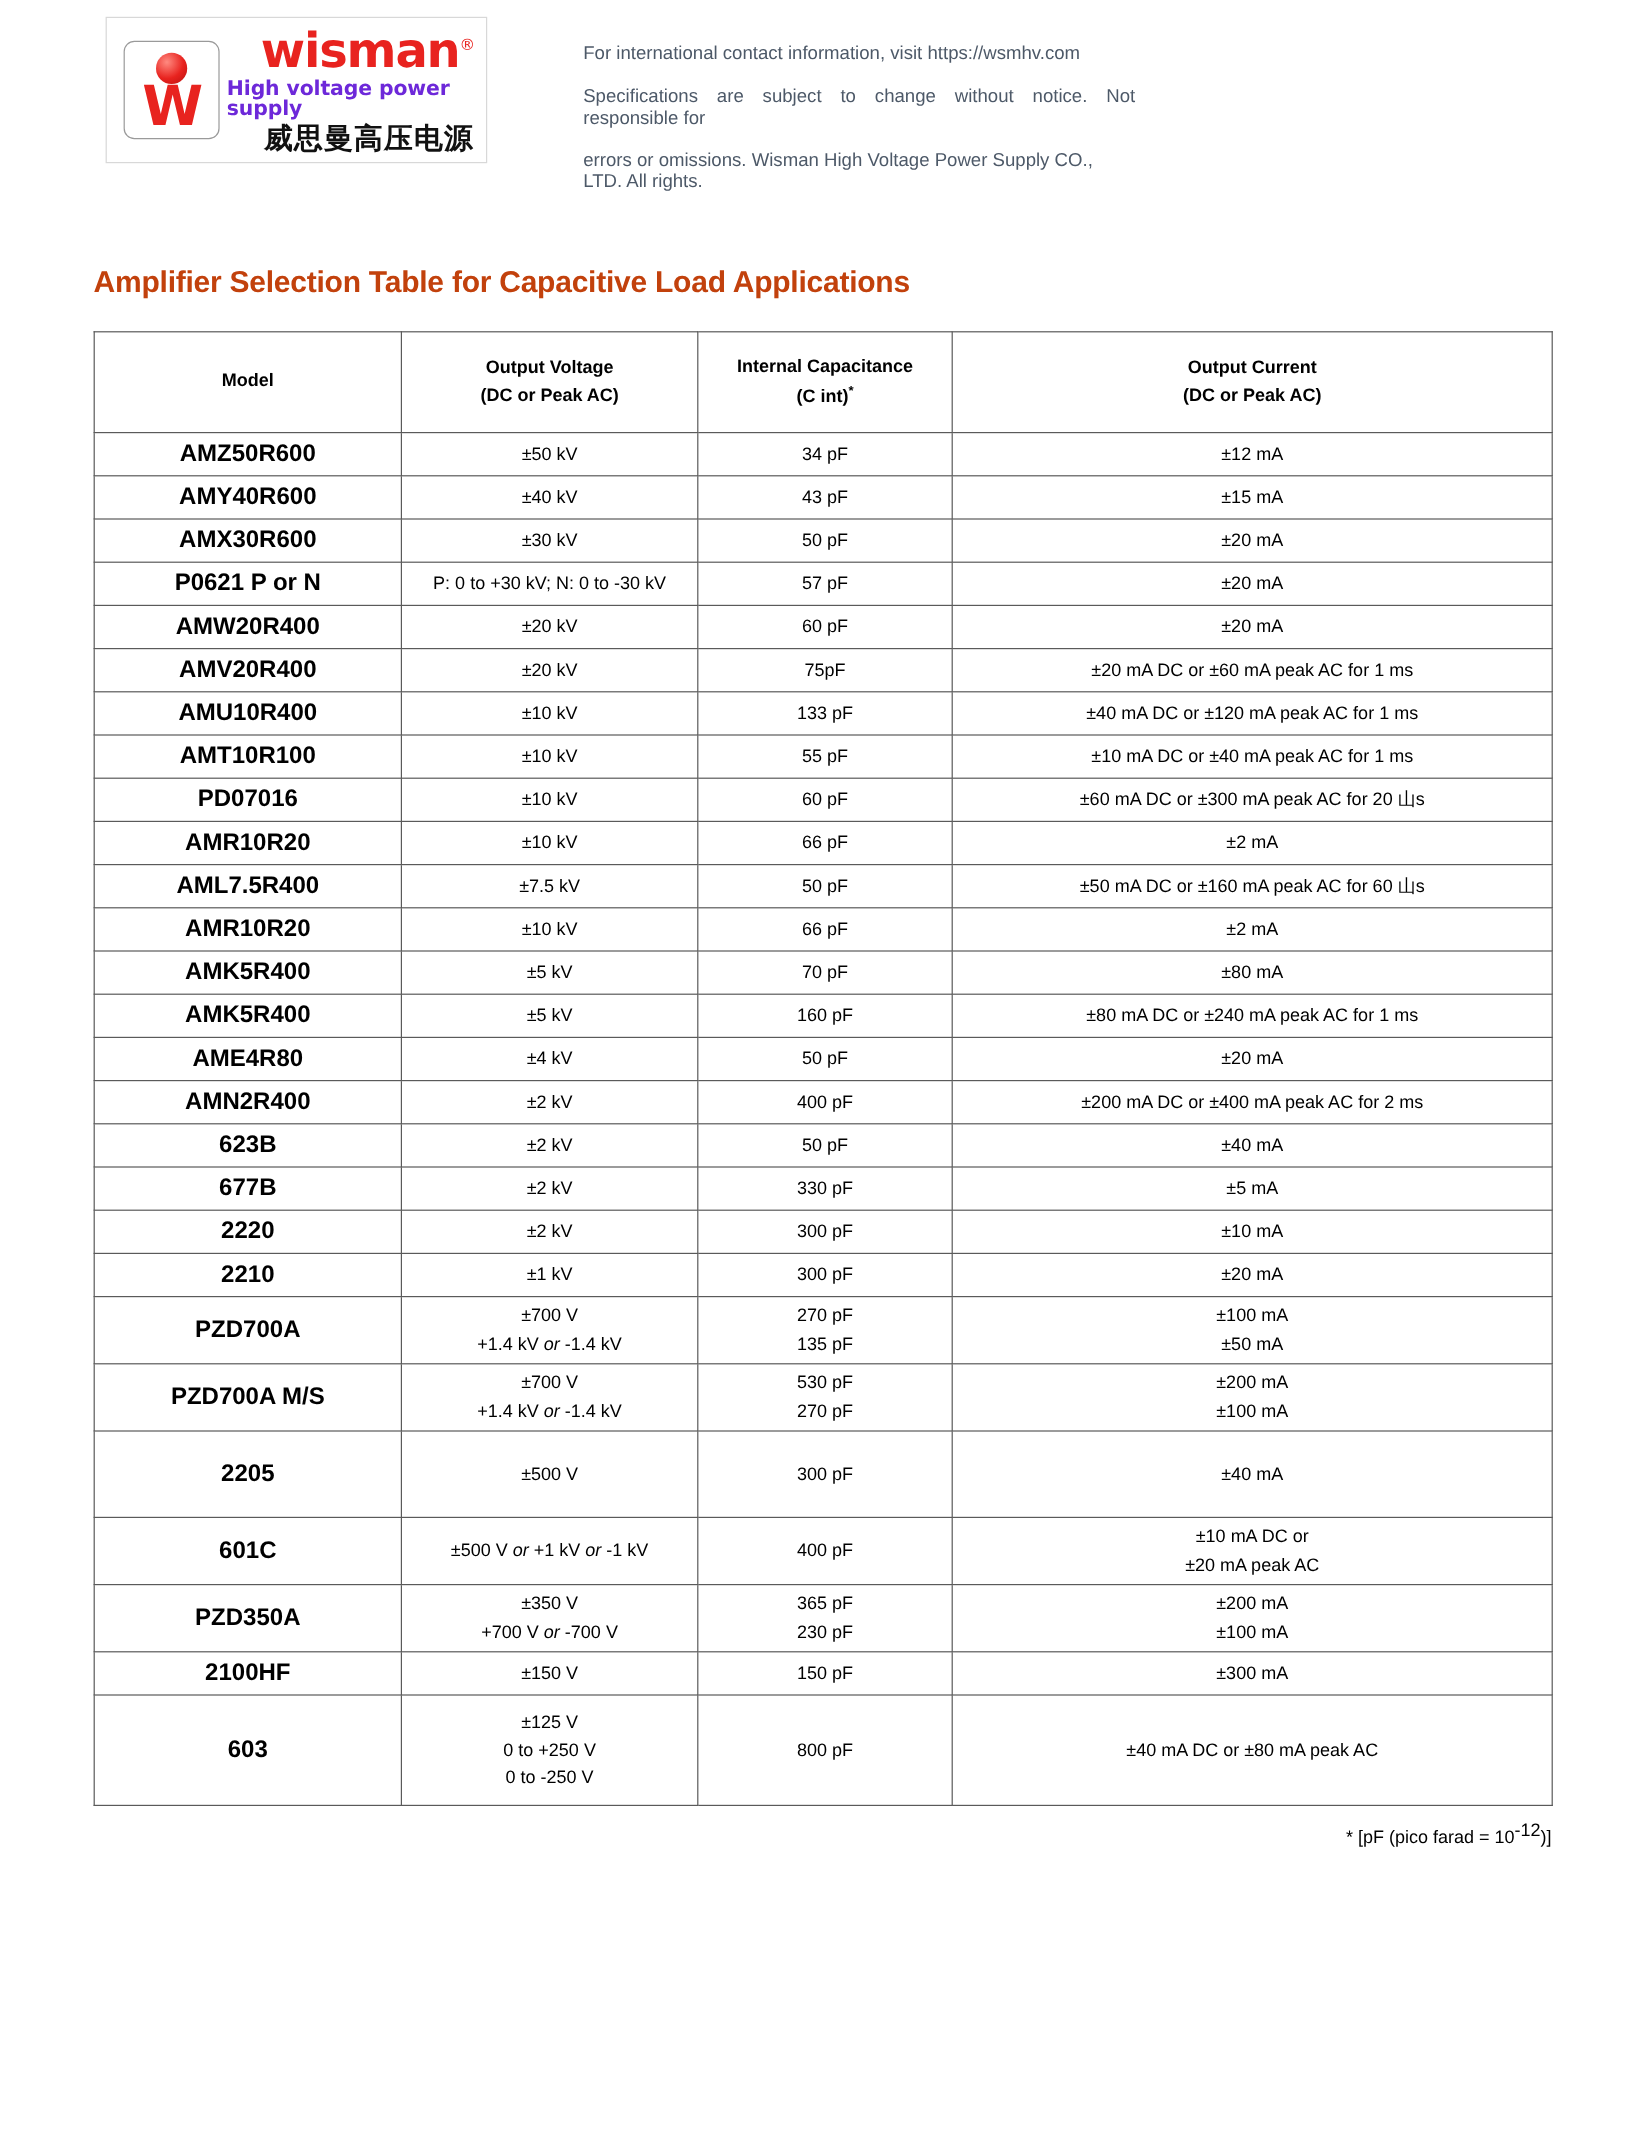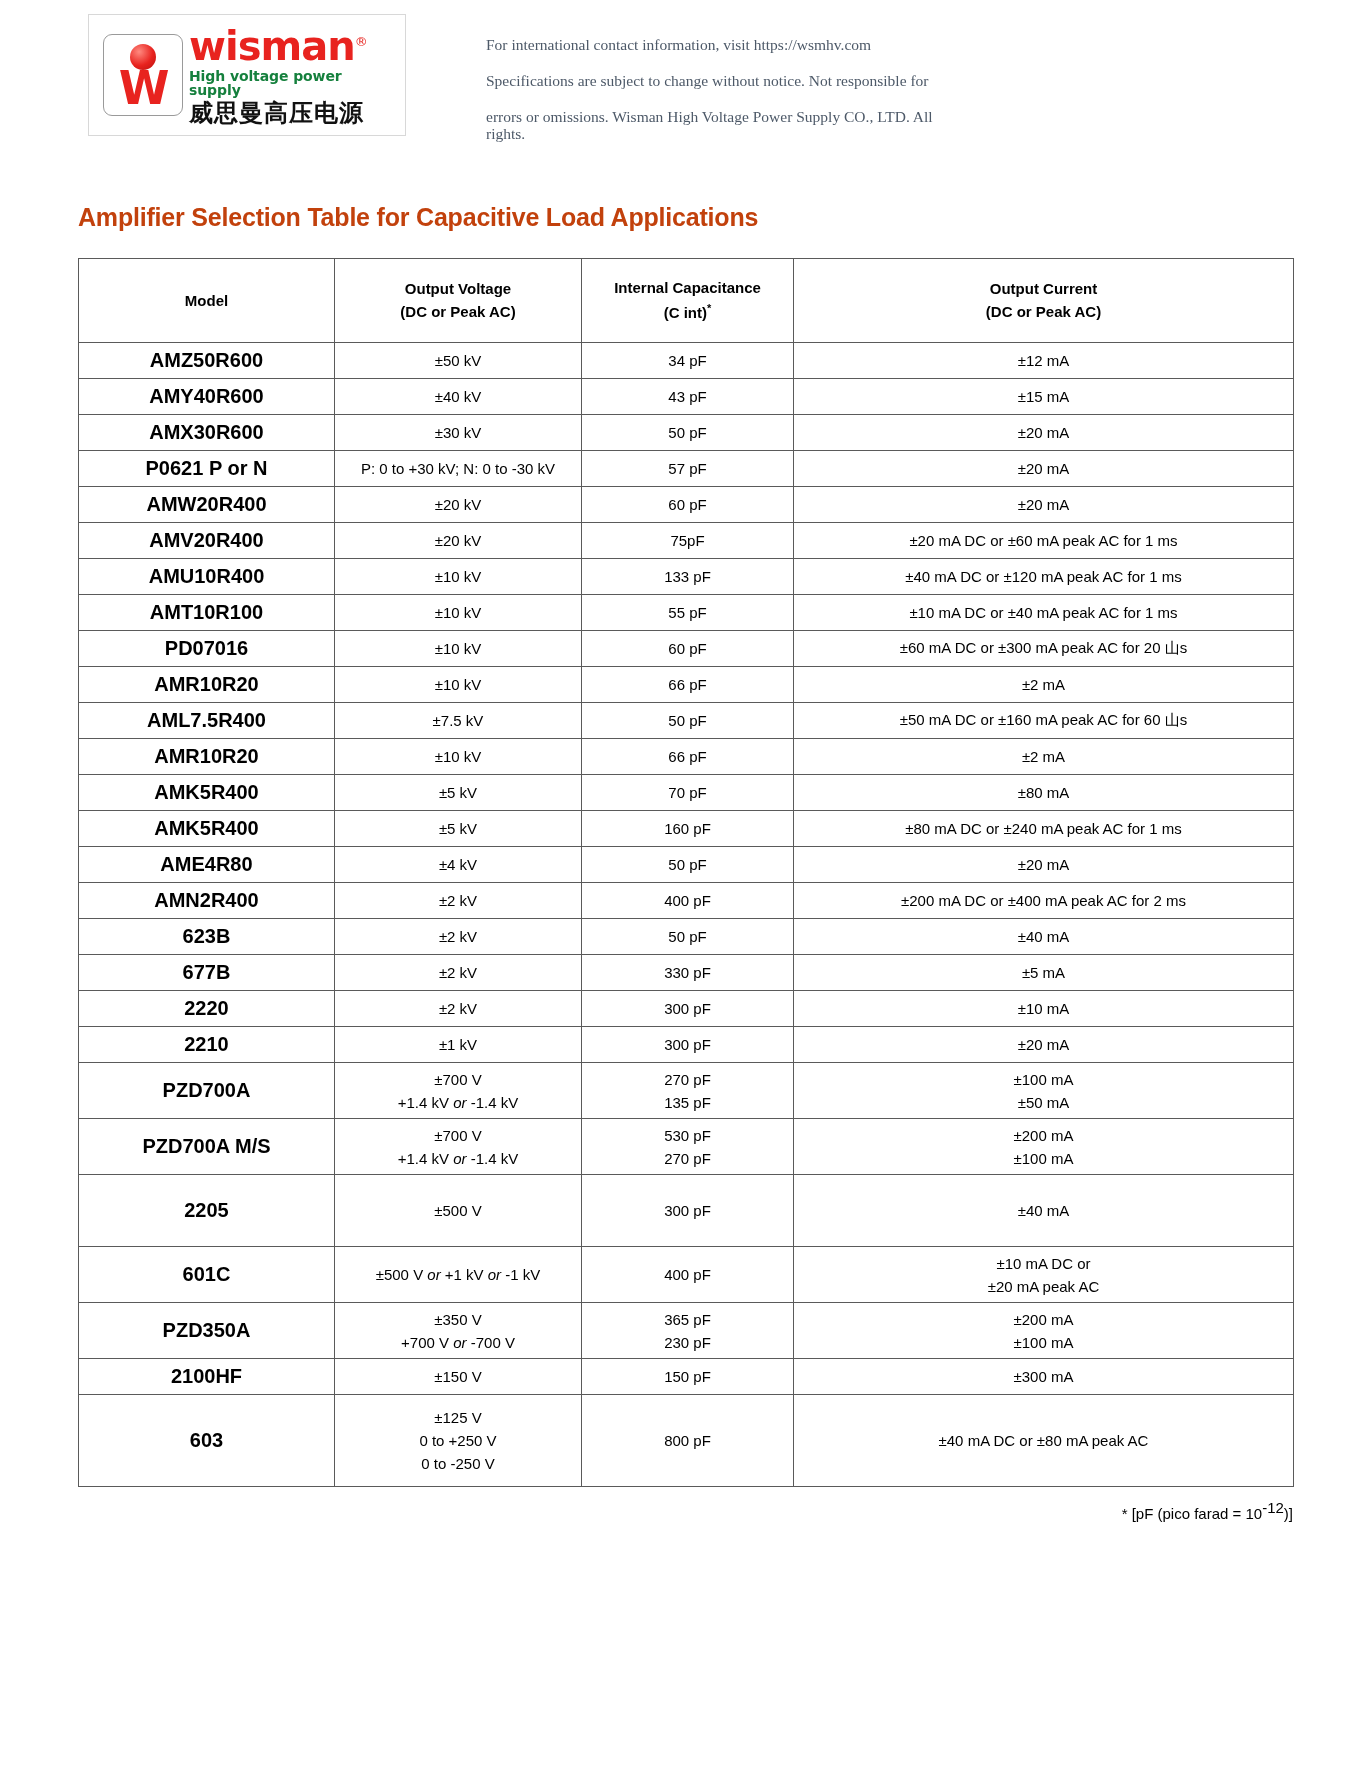--- a/index.html
+++ b/index.html
@@ -75,58 +75,58 @@
     line-height: 34px;
     text-align: center;
     letter-spacing: -2px;
   }
   .logo-text {
     display: flex;
     flex-direction: column;
     justify-content: center;
     line-height: 1;
     flex: 1 1 auto;
+    align-items: flex-end;
   }
   .logo-wisman {
     font-family: "DejaVu Sans", sans-serif;
     font-weight: 700;
     font-size: 40px;
     color: #e8231f;
     letter-spacing: -1px;
     position: relative;
     display: inline-block;
   }
   .logo-reg {
     font-size: 13px;
     vertical-align: super;
     font-weight: 400;
   }
   .logo-tagline {
     font-family: "DejaVu Sans", sans-serif;
     font-weight: 700;
-    font-size: 14px;
-    color: #15803d;
+    font-size: 17px;
+    color: #6d28d9;
     margin-top: 3px;
     letter-spacing: -0.1px;
   }
   .logo-cn {
     font-weight: 700;
     font-size: 24px;
     color: #111;
     margin-top: 4px;
     letter-spacing: 1px;
   }
 
   .header-notes {
     flex: 1 1 auto;
     padding-left: 80px;
     padding-top: 22px;
     max-width: 540px;
     box-sizing: border-box;
-    font-family: Liberation Serif, serif;
   }
   .header-notes p {
     margin: 0 0 18px 0;
     font-size: 15.5px;
     color: #4d5968;
     line-height: 1.15;
   }
   .header-notes p.justified {
     text-align: justify;
   }

